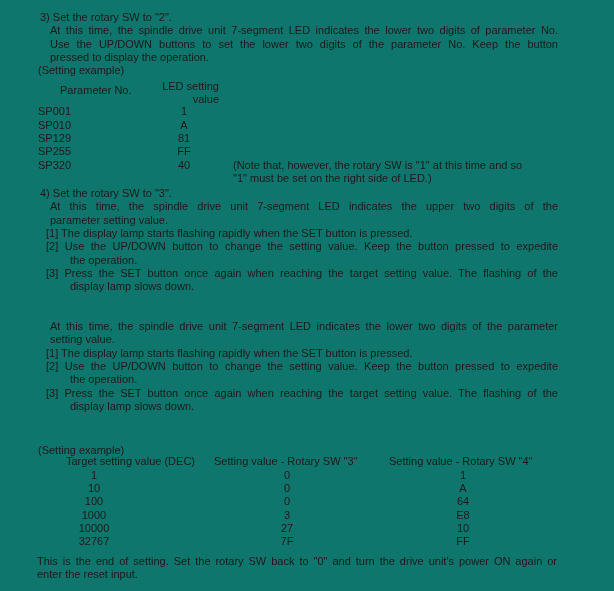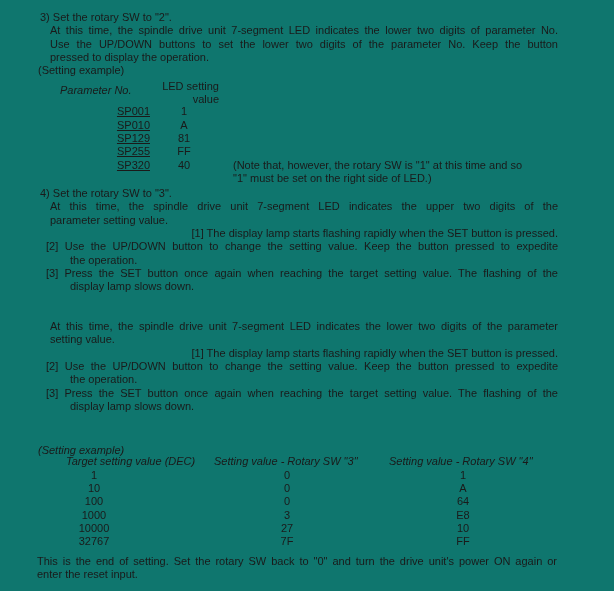--- a/index.html
+++ b/index.html
@@ -8,33 +8,33 @@
     width: 614px;
     height: 591px;
     background: #0f766e;
     color: #1a1a1a;
     font-family: "Liberation Sans", sans-serif;
     font-size: 11px;
     line-height: 13.33px;
     overflow: hidden;
   }
   .blk { position: absolute; left: 38px; }
-  .abs { position: absolute; white-space: nowrap; font-style: italic; }
+  .abs { position: absolute; white-space: nowrap; }
   .ln  { height: 13.33px; white-space: nowrap; }
   .h   { margin-left: 2px; }                    
   .b   { margin-left: 12px; width: 508px; }     
-  .st  { margin-left: 8px;  width: 512px; text-align: right; }     
+  .st  { margin-left: 8px;  width: 512px; }     
   .stc { margin-left: 32px; }                   
   .se  { margin-left: 0; }                      
   .just { white-space: normal; text-align: justify; text-align-last: justify; overflow: hidden; }
   
   .t1-col2-head { position: absolute; left: 151px; top: 80px; width: 68px; text-align: right; }
   .t1-rows { position: absolute; left: 38px; top: 105.3px; }
   .t1-row { position: relative; height: 13.33px; }
-  .t1-c1 { position: absolute; left: 0; width: 112px; text-align: right; text-decoration: underline; }
+  .t1-c1 { position: absolute; left: 0; width: 112px; text-align: left; }
   .t1-c2 { position: absolute; left: 110px; width: 72px; text-align: center; }
   .note { position: absolute; left: 233px; top: 158.6px; }
   
   .t2-rows { position: absolute; left: 38px; top: 468.6px; }
   .t2-row { position: relative; height: 13.33px; }
   .t2-c1 { position: absolute; left: 0; width: 112px; text-align: center; }
   .t2-c2 { position: absolute; left: 174px; width: 150px; text-align: center; }
   .t2-c3 { position: absolute; left: 350px; width: 150px; text-align: center; }
   .footer { position: absolute; left: 37px; top: 554.5px; width: 520px; }
 </style>

